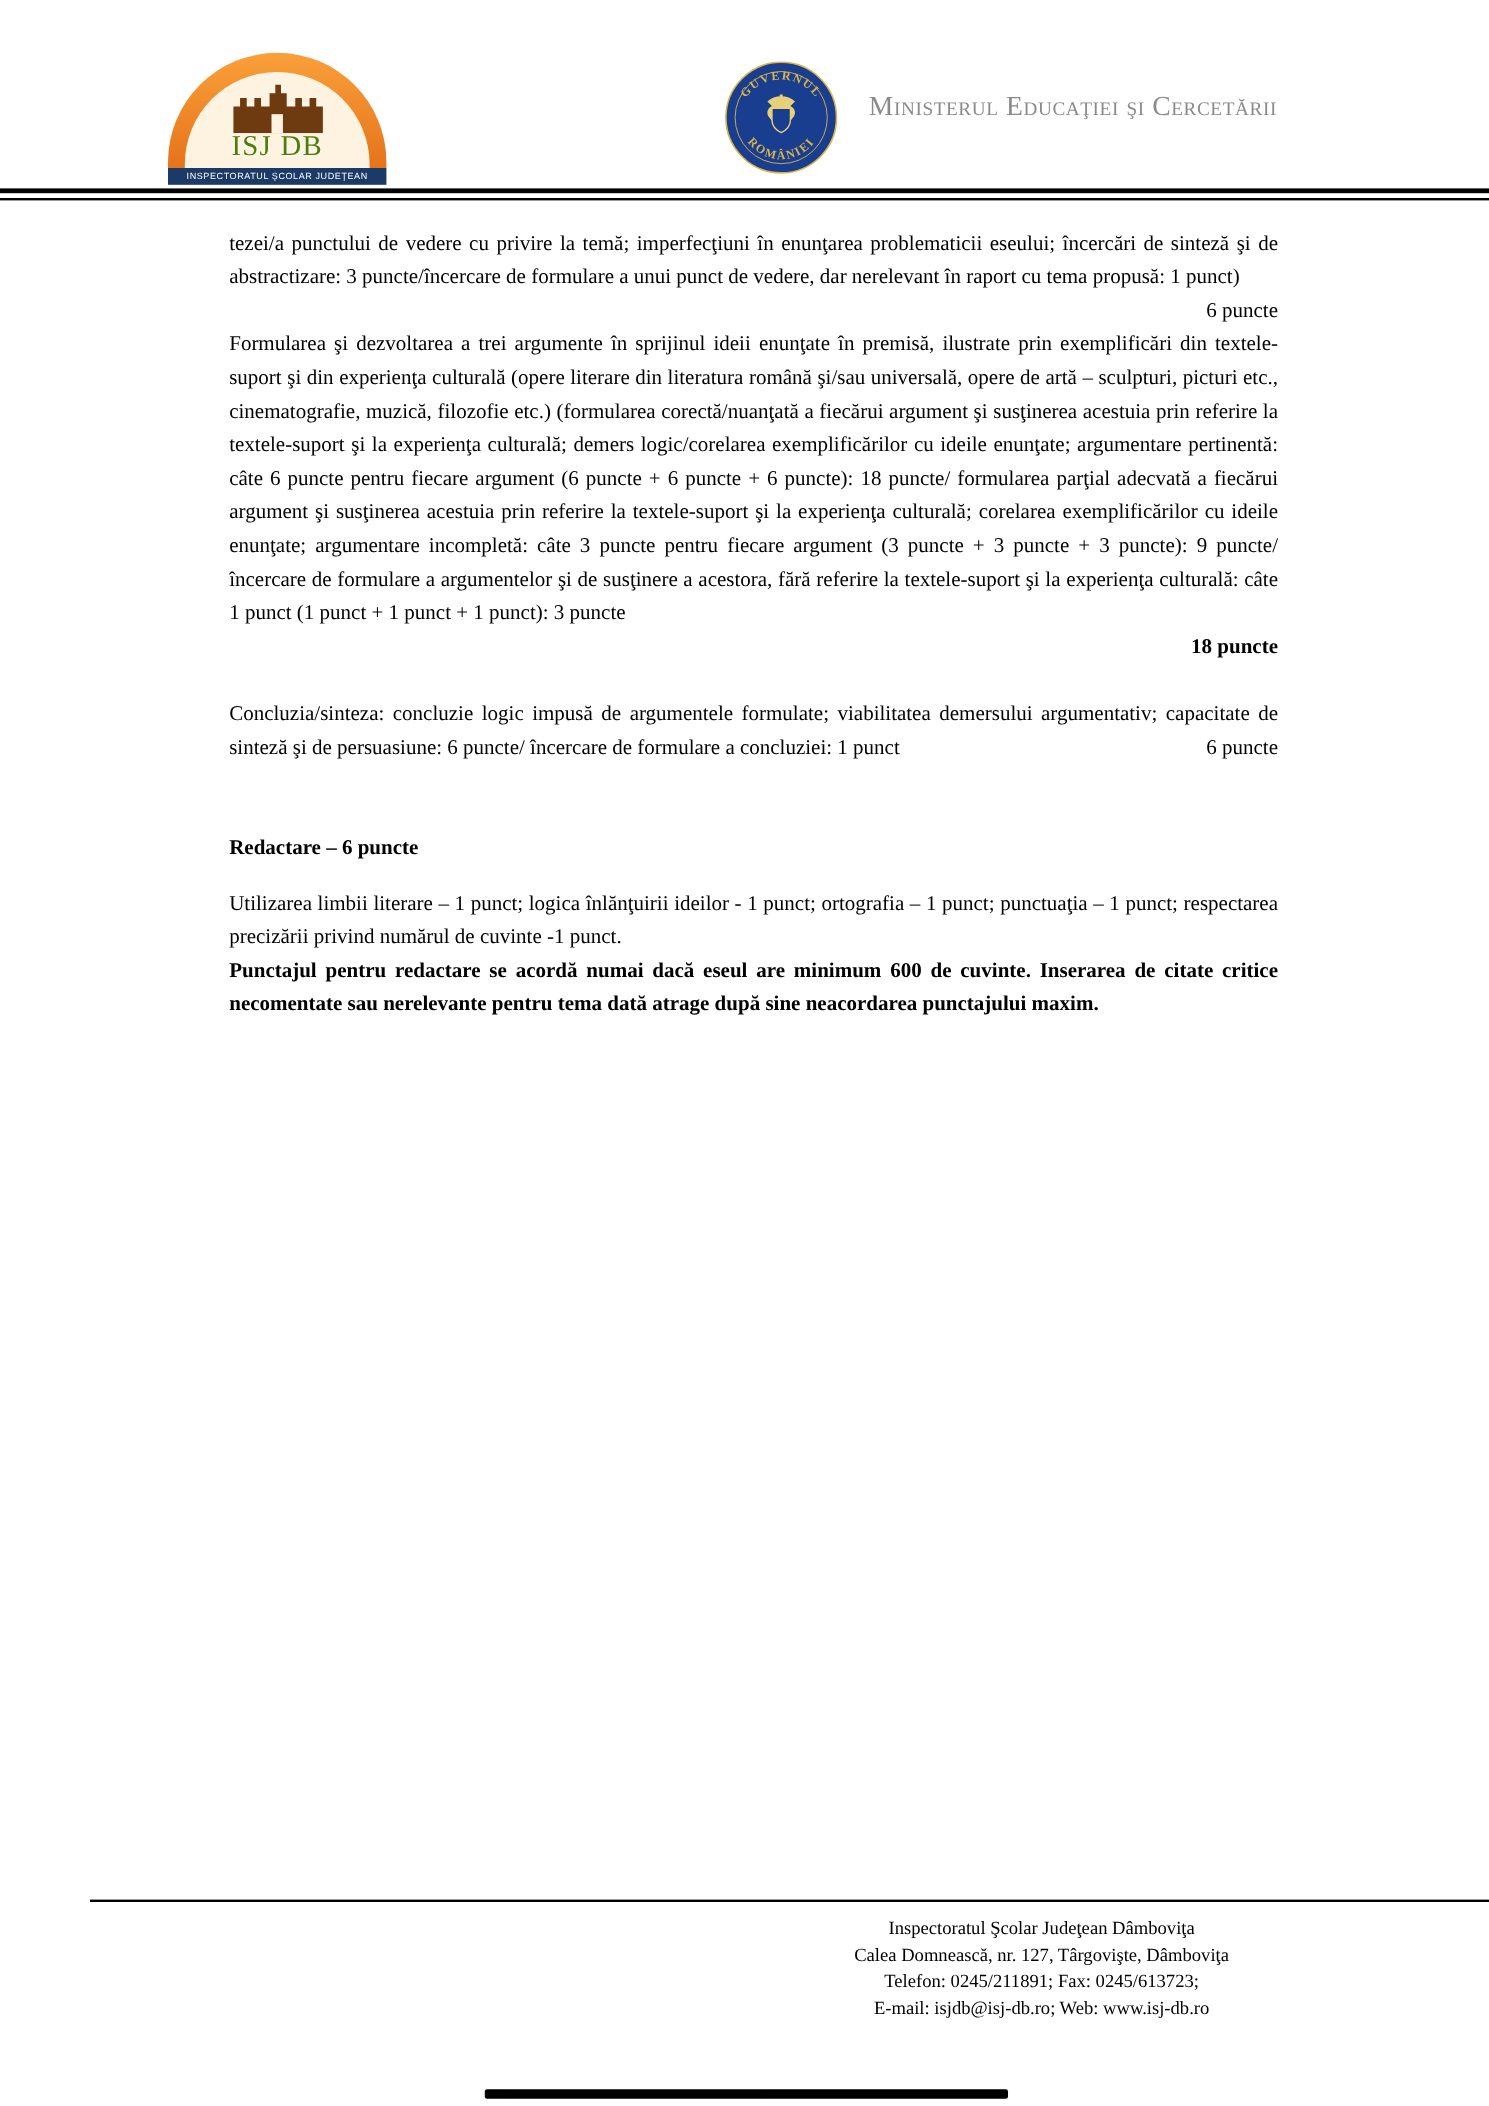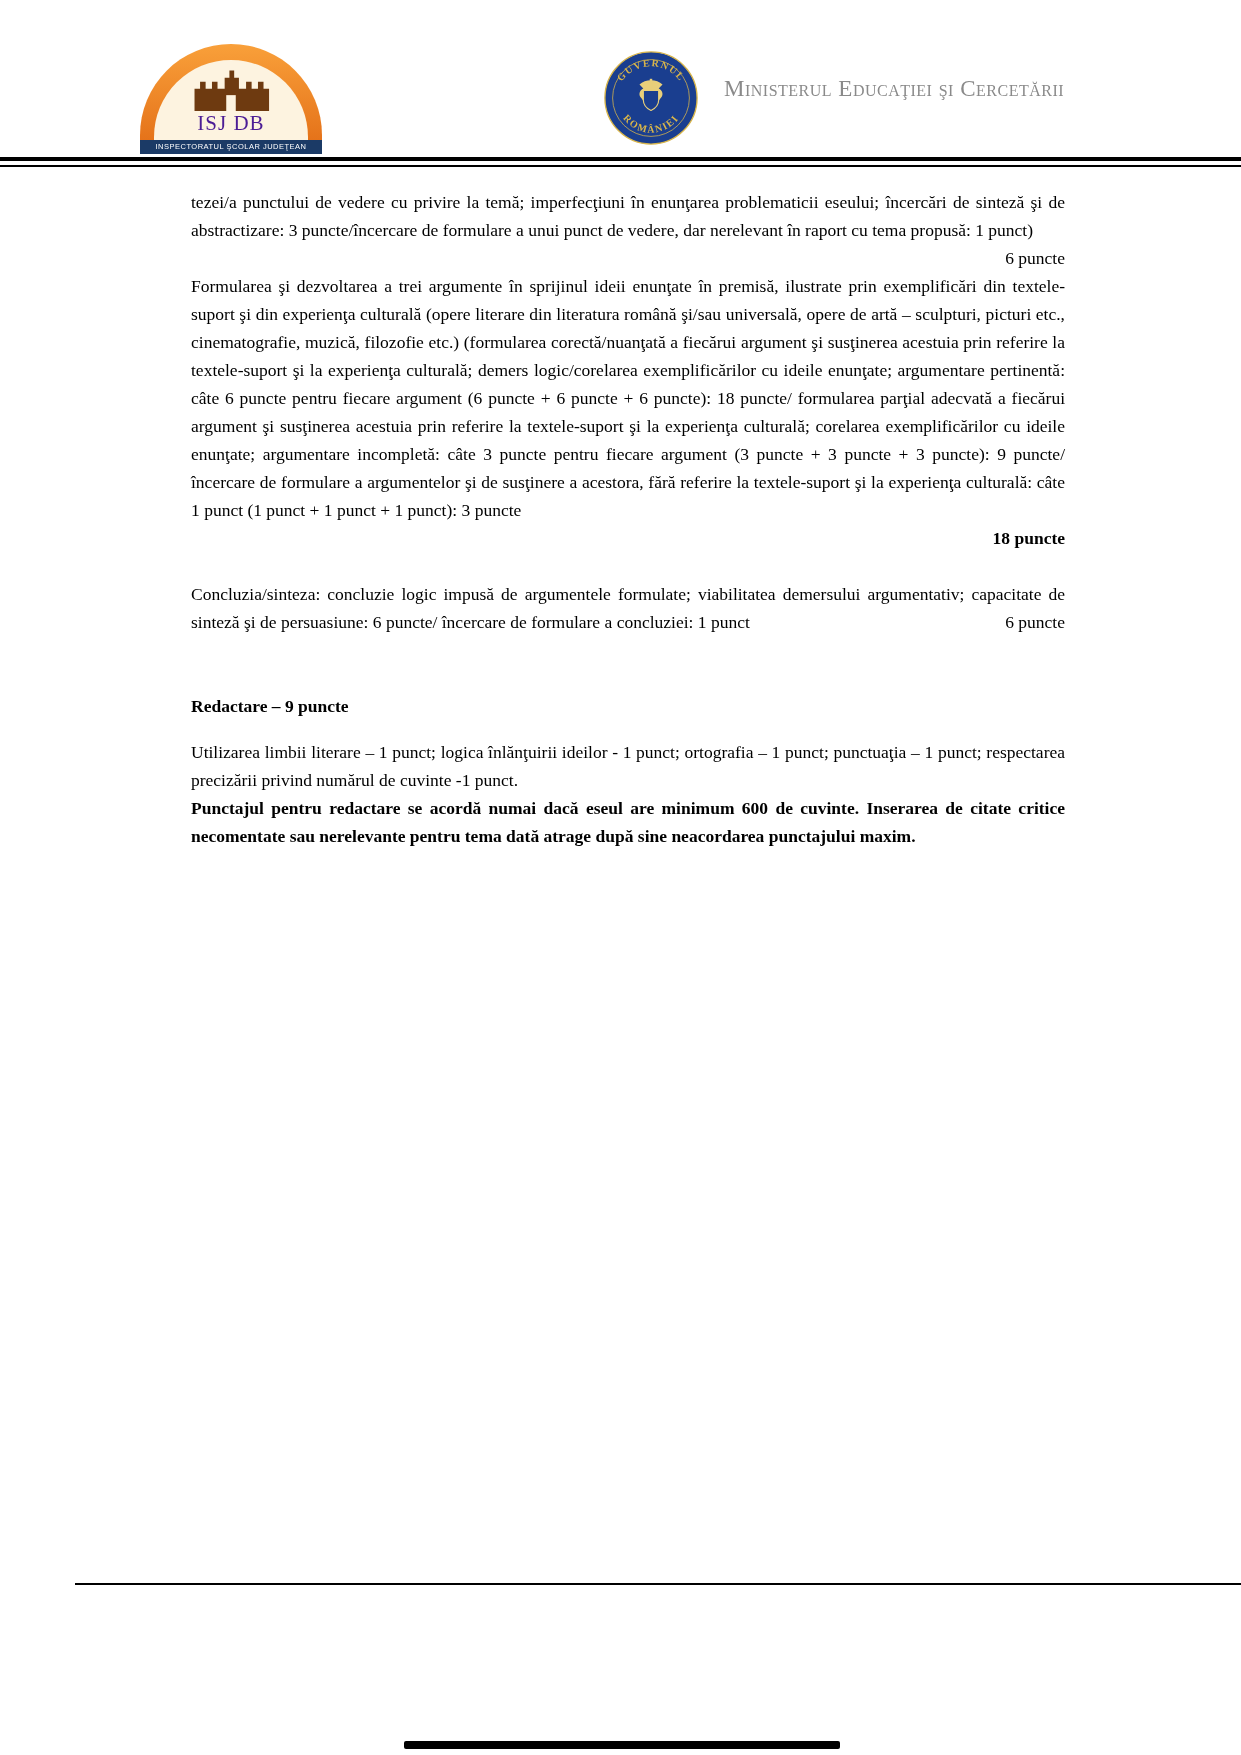--- a/index.html
+++ b/index.html
@@ -24,22 +24,22 @@
     position: absolute; left: 14px; bottom: 0;
     width: 154px; height: 80px;
     background: #fdf3e0;
     border-radius: 77px 77px 0 0;
     overflow: hidden;
   }
   .isj-castle { position: absolute; left: 50%; top: 5px; transform: translateX(-50%); }
   .isj-acronym {
     position: absolute; left: 0; right: 0; bottom: 4px;
     text-align: center;
-    font-size: 21px; letter-spacing: 1px;
-    color: #4c1d95;
+    font-size: 24px; letter-spacing: 1px;
+    color: #4d7c0f;
     margin-top: 40px;
   }
   .isj-caption {
     width: 182px; height: 14px; line-height: 14px;
     background: #1b3a66; color: #ffffff;
     font-size: 7.5px; letter-spacing: 0.5px;
     text-align: center; text-transform: uppercase;
     font-family: "Liberation Sans", sans-serif;
   }
 
@@ -139,25 +139,31 @@
     <p class="tight">
       <span>Formularea şi dezvoltarea a trei argumente în sprijinul ideii enunţate în premisă, ilustrate prin exemplificări din textele-suport şi din experienţa culturală (opere literare din literatura română şi/sau universală, opere de artă – sculpturi, picturi etc., cinematografie, muzică, filozofie etc.) (formularea corectă/nuanţată a fiecărui argument şi susţinerea acestuia prin referire la textele-suport şi la experienţa culturală; demers logic/corelarea exemplificărilor cu ideile enunţate; argumentare pertinentă: câte 6 puncte pentru fiecare argument (6 puncte + 6 puncte + 6 puncte): 18 puncte/ formularea parţial adecvată a fiecărui argument şi susţinerea acestuia prin referire la textele-suport şi la experienţa culturală; corelarea exemplificărilor cu ideile enunţate; argumentare incompletă: câte 3 puncte pentru fiecare argument (3 puncte + 3 puncte + 3 puncte): 9 puncte/ încercare de formulare a argumentelor şi de susţinere a acestora, fără referire la textele-suport şi la experienţa culturală: câte 1 punct (1 punct + 1 punct + 1 punct): 3 puncte</span>
     </p>
     <div class="pts-line">18 puncte</div>
 
     <p>
       <span>Concluzia/sinteza: concluzie logic impusă de argumentele formulate; viabilitatea demersului argumentativ; capacitate de sinteză şi de persuasiune: 6 puncte/ încercare de formulare a concluziei: 1 punct</span>
       <span class="pts">6 puncte</span>
     </p>
 
-    <div class="section-heading">Redactare – 9 puncte</div>
+    <div class="section-heading">Redactare – 6 puncte</div>
 
     <p class="tight">Utilizarea limbii literare – 1 punct; logica înlănţuirii ideilor - 1 punct; ortografia – 1 punct; punctuaţia – 1 punct; respectarea precizării privind numărul de cuvinte -1 punct.</p>
 
     <p class="tight bold-para">Punctajul pentru redactare se acordă numai dacă eseul are minimum 600 de cuvinte. Inserarea de citate critice necomentate sau nerelevante pentru tema dată atrage după sine neacordarea punctajului maxim.</p>
 
   </main>
 
   <div class="footer-rule"></div>
+  <div class="footer">
+    <div>Inspectoratul Şcolar Judeţean Dâmboviţa</div>
+    <div>Calea Domnească,  nr. 127, Târgovişte, Dâmboviţa</div>
+    <div>Telefon: 0245/211891;  Fax: 0245/613723;</div>
+    <div>E-mail:  isjdb@isj-db.ro; Web: www.isj-db.ro</div>
+  </div>
 
   <div class="bottom-bar"></div>
 
 </div>
 
 </body></html>

